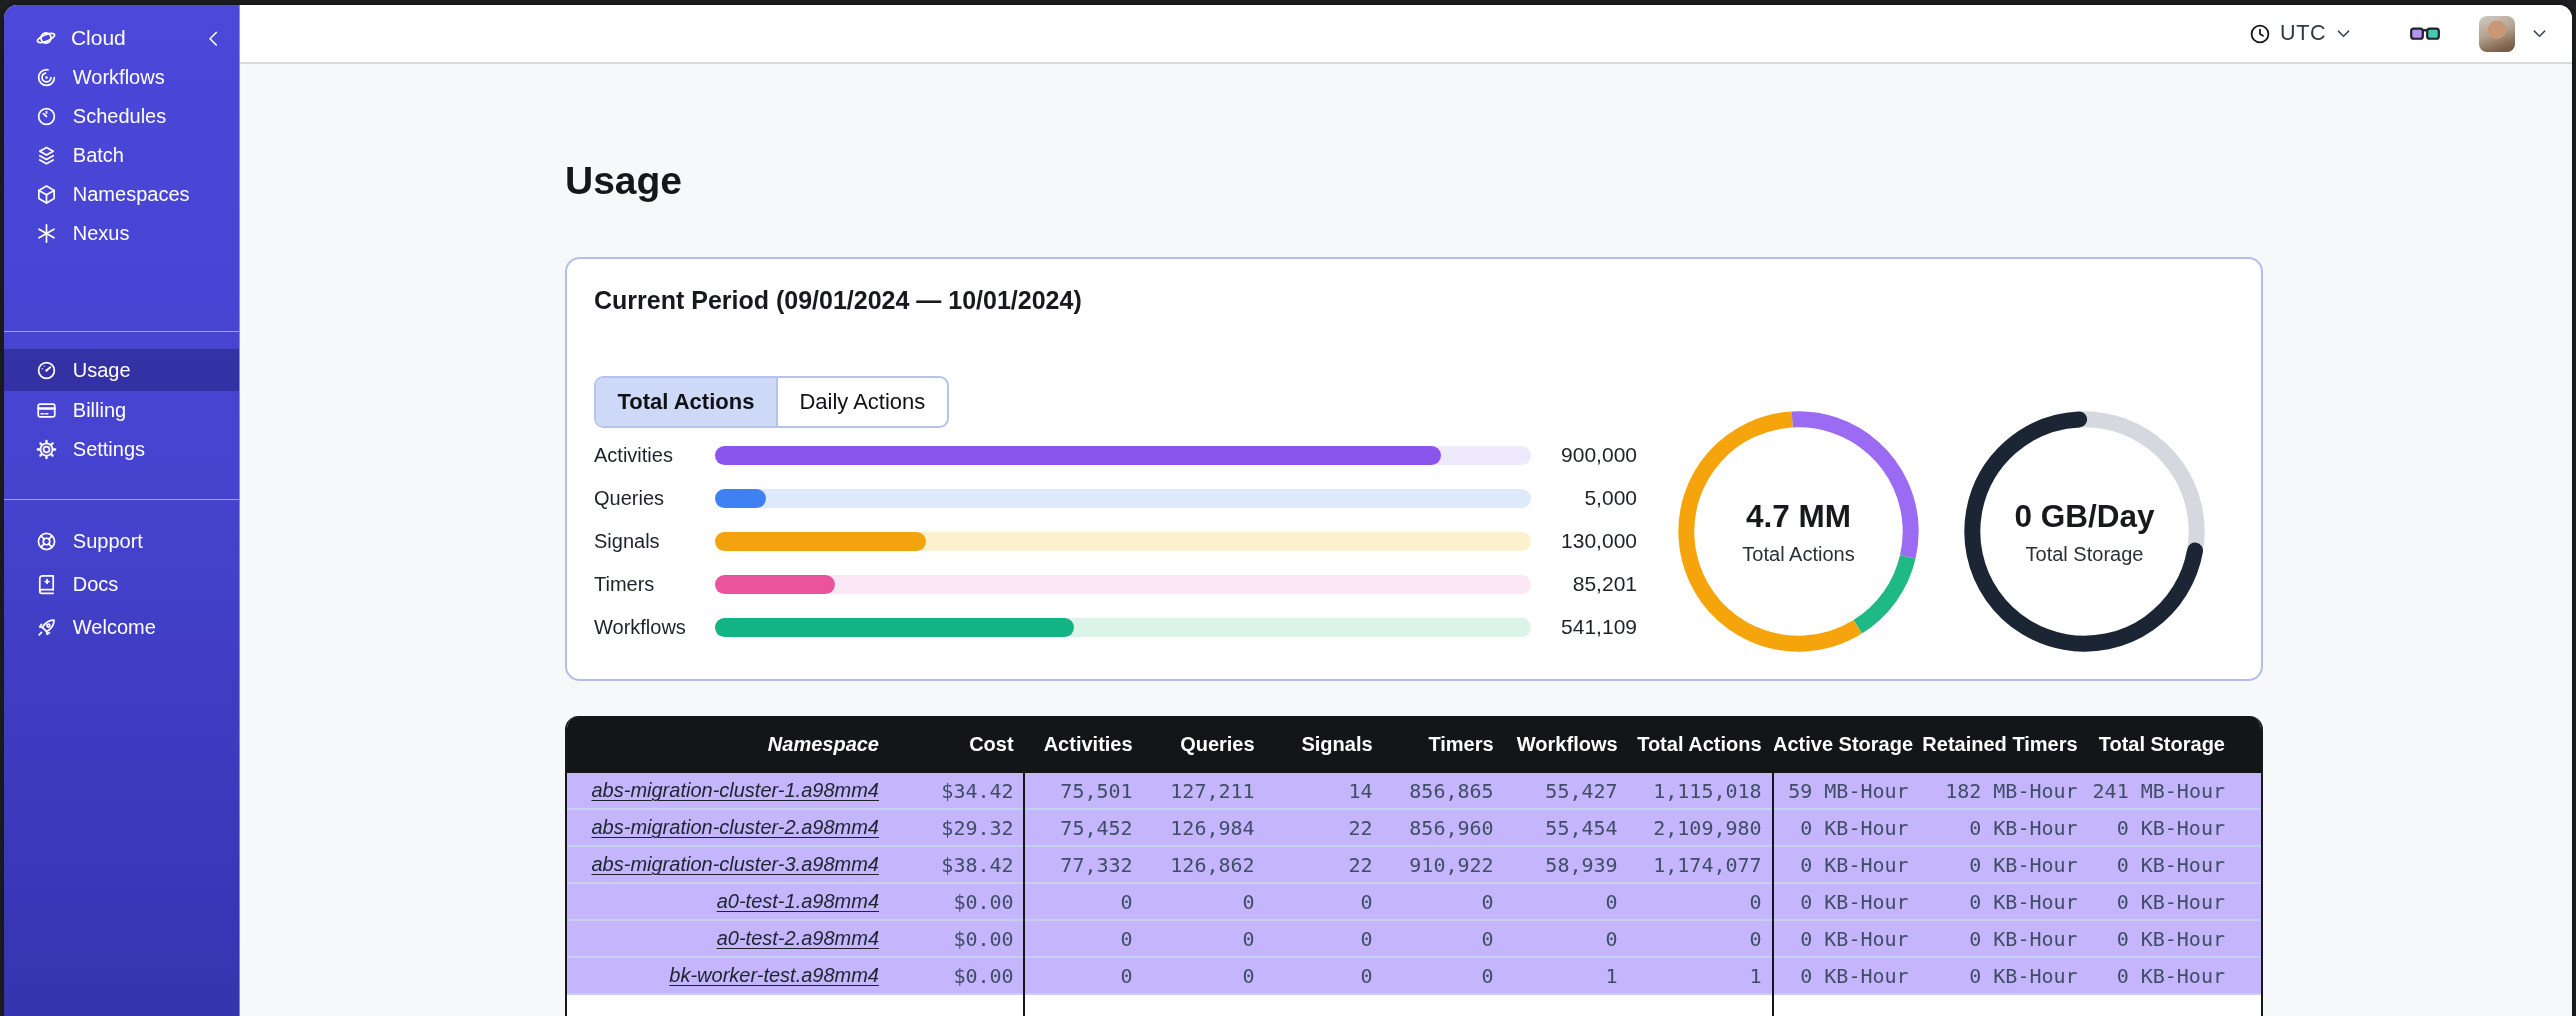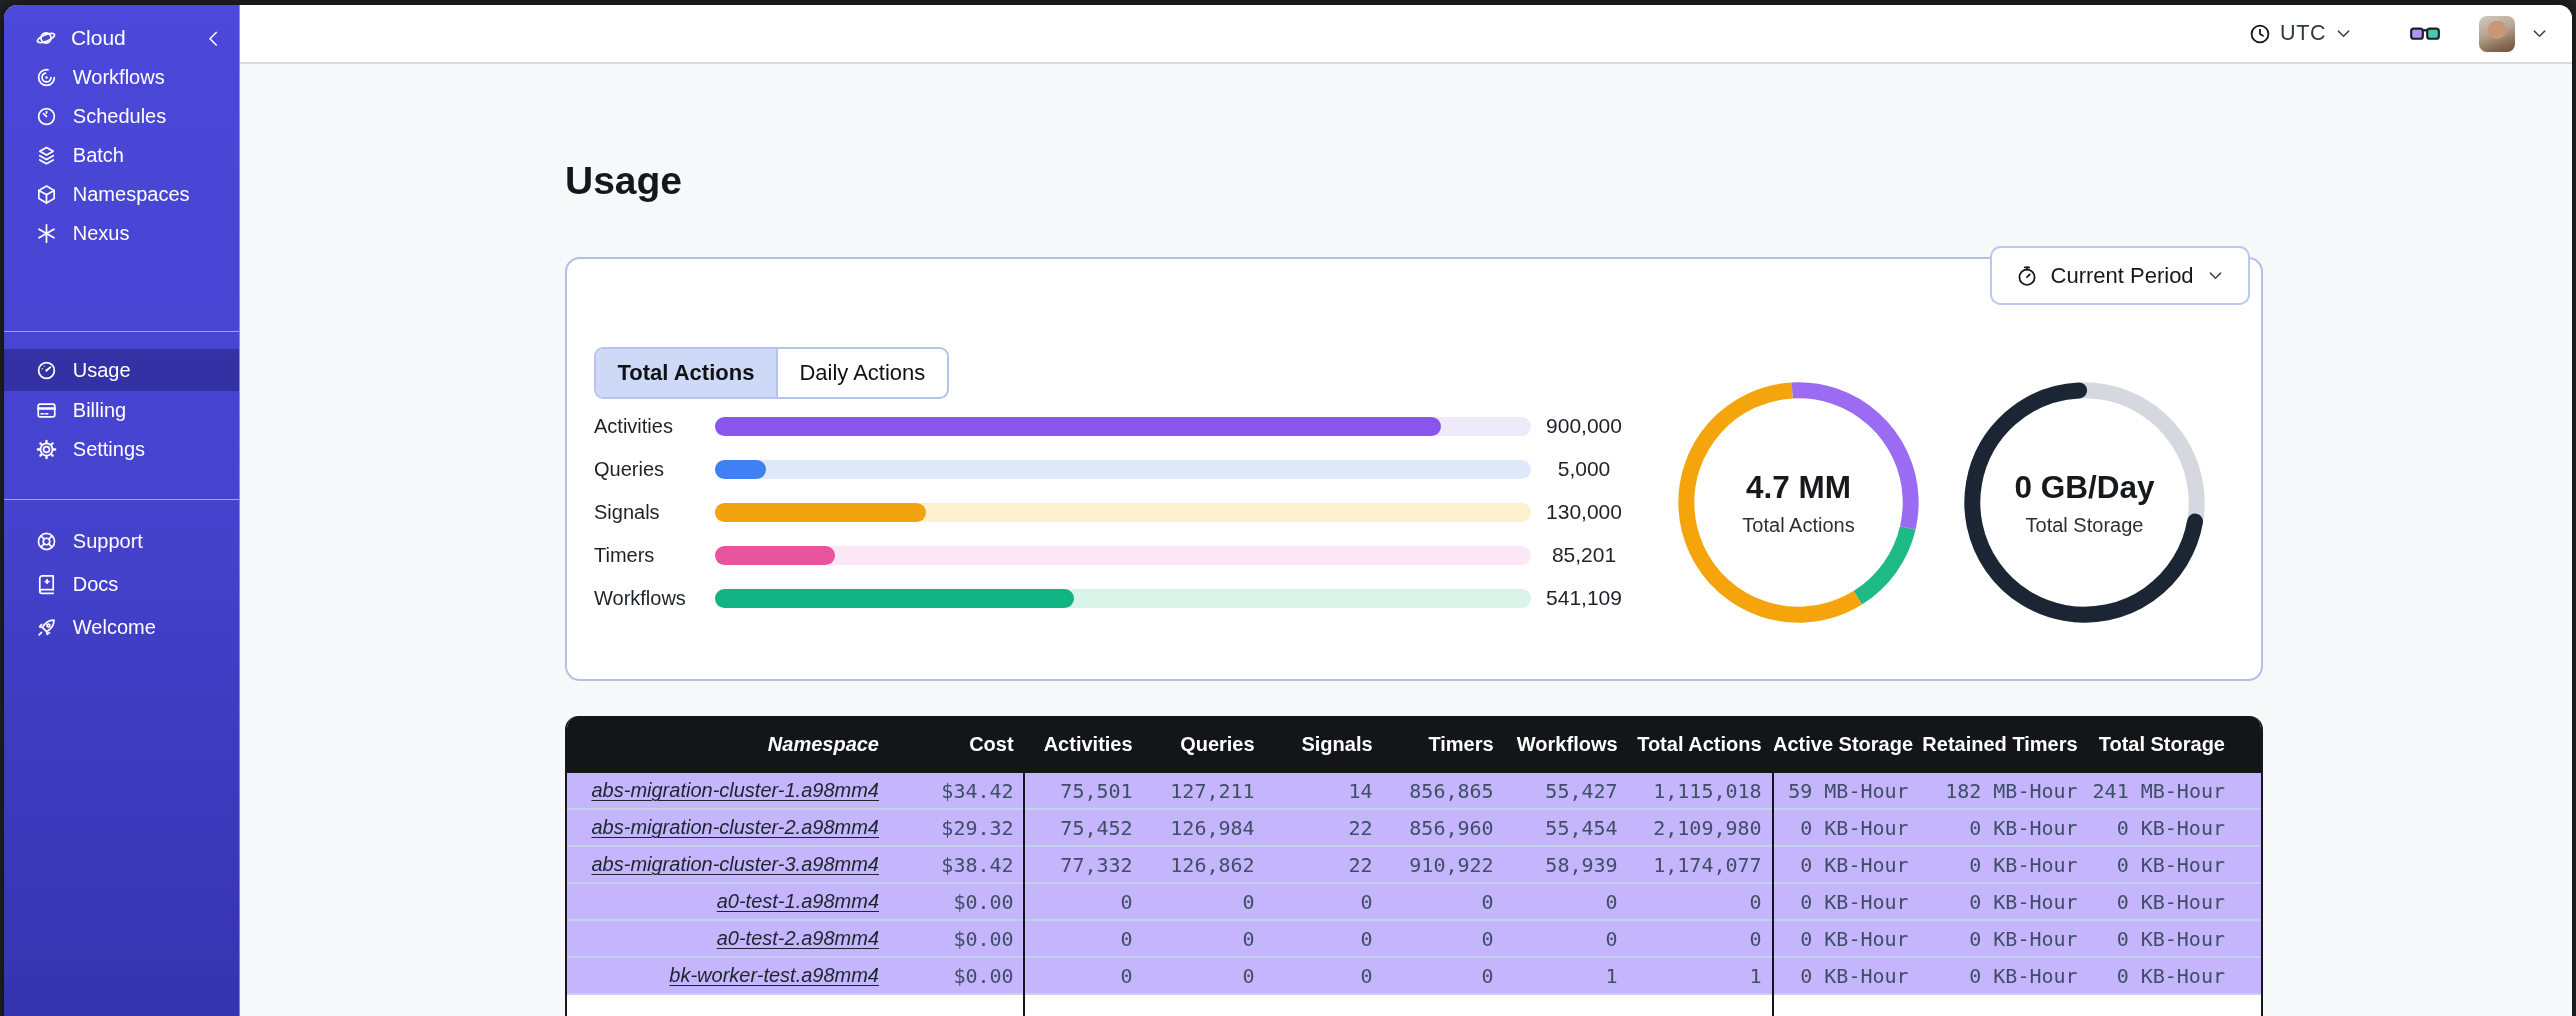--- a/index.html
+++ b/index.html
@@ -52,21 +52,21 @@
   .tab { display:flex; align-items:center; padding:0 21.5px; font-size:22px; color:#101114; cursor:pointer; }
   .tab.active { background:#cdd9f7; font-weight:600; }
   .tab + .tab { border-left:2px solid #b7c3ea; }
 
   .chart { display:flex; align-items:flex-start; margin-top:5.4px; }
   .bars { width:1043px; }
   .bar-row { display:flex; align-items:center; height:43px; }
   .bar-label { width:121px; font-size:20px; color:#1e2228; }
   .bar-track { width:816px; height:19.4px; border-radius:10px; position:relative; }
   .bar-fill { position:absolute; left:0; top:0; bottom:0; border-radius:10px; }
-  .bar-value { flex:1; text-align:center; font-size:21px; color:#1e2228; }
+  .bar-value { flex:1; text-align:right; font-size:21px; color:#1e2228; }
 
   .donuts { display:flex; gap:31px; margin-left:34px; margin-top:-29.5px; }
   .donut { width:255px; height:255px; position:relative; }
   .donut svg { width:255px; height:255px; display:block; }
   .donut-text { position:absolute; inset:0; display:flex; flex-direction:column;
     align-items:center; justify-content:center; gap:8px; }
   .donut-big { font-size:31.5px; font-weight:700; color:#17191d; }
   .donut-sub { font-size:20px; color:#2c2f35; }
 
   
@@ -260,38 +260,23 @@
     <span class="user-chev icon" style="color:#3a424e">
         <svg viewBox="0 0 24 24" fill="none" stroke="currentColor" stroke-width="1.8" stroke-linecap="round" stroke-linejoin="round" style="width: 19px; height: 19px;">
           <path d="M5.5 9 L12 15.5 L18.5 9"></path>
         </svg>
       </span>
   </header>
 
   <section class="main">
     <div class="container">
       <h1 class="page-title">Usage</h1>
-      <button class="period-btn">
-        <span class="icon" style="color:#15171b">
-            <svg viewBox="0 0 24 24" fill="none" stroke="currentColor" stroke-width="1.8" stroke-linecap="round" stroke-linejoin="round" style="width: 24px; height: 24px;">
-              <circle cx="12" cy="13.2" r="7.6"></circle>
-              <path d="M9.8 3.4 H14.2"></path>
-              <path d="M12 3.4 V5.6"></path>
-              <path d="M12 13.2 L14.8 10.4"></path>
-            </svg>
-          </span>
-        <span>Current Period</span>
-        <span class="icon" style="color:#3a424e">
-            <svg viewBox="0 0 24 24" fill="none" stroke="currentColor" stroke-width="1.8" stroke-linecap="round" stroke-linejoin="round" style="width: 19px; height: 19px;">
-              <path d="M5.5 9 L12 15.5 L18.5 9"></path>
-            </svg>
-          </span>
-      </button>
 
       <div class="card">
+        <div class="card-title">Current Period (09/01/2024 — 10/01/2024)</div>
         <div class="tabs" id="tabs">
             <div class="tab active">Total Actions</div>
             <div class="tab">Daily Actions</div>
           </div>
         <div class="chart">
           <div class="bars" id="bars">
               <div class="bar-row">
                 <div class="bar-label">Activities</div>
                 <div class="bar-track" style="background: rgb(239, 233, 252);">
                   <div class="bar-fill" style="width: 89%; background: rgb(138, 85, 236);"></div>

